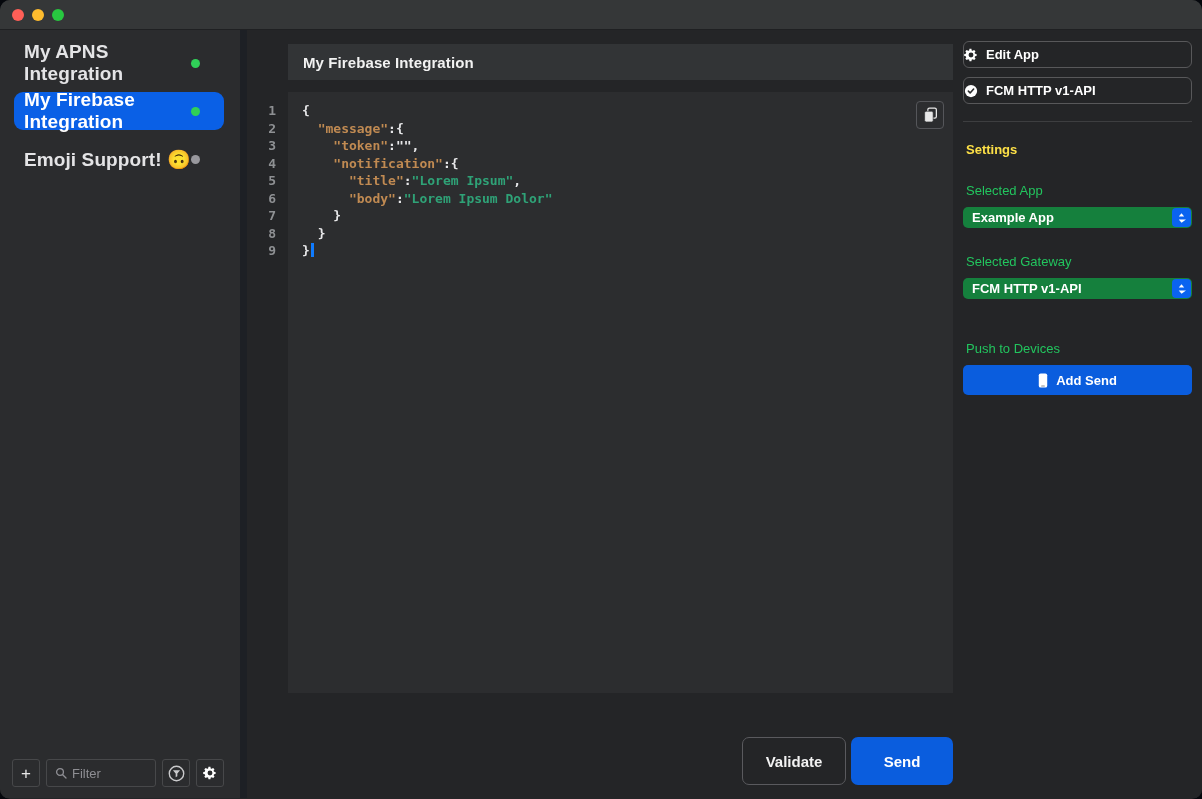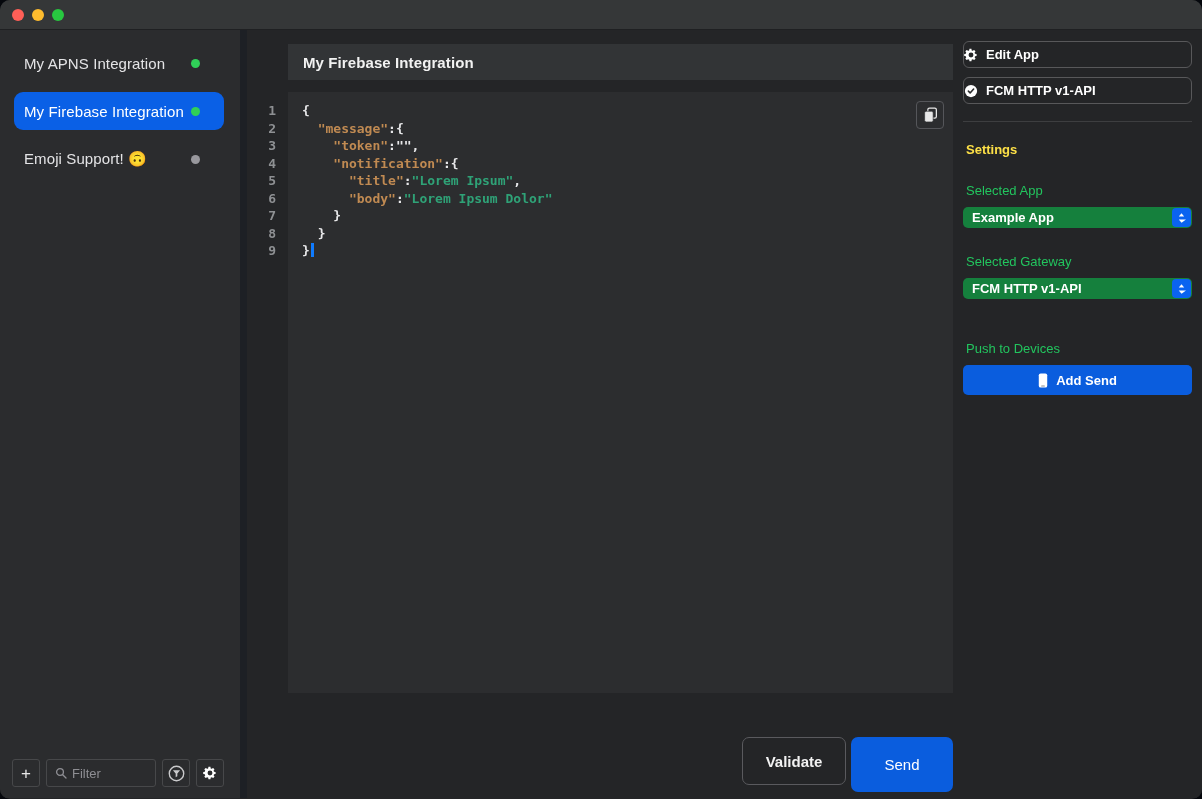--- a/index.html
+++ b/index.html
@@ -10,21 +10,21 @@
   .titlebar { height:30px; background:#353738; border-bottom:1px solid #1f2022; display:flex; align-items:center; padding-left:12px; }
   .lights { display:flex; gap:8px; }
   .light { width:12px; height:12px; border-radius:50%; display:inline-block; }
 
   .content { display:flex; height:768px; }
 
   
   .sidebar { position:relative; width:247px; background:#2b2c2e; border-right:7px solid #1d2025; flex:0 0 247px; }
   .int-list { padding-top:14px; }
   .side-item { height:38px; margin:0 16px 10px 14px; border-radius:9px; display:flex; align-items:center; padding:0 12px 0 10px; cursor:default; }
-  .side-item .side-label { flex:1; font-size:15px; font-weight:400; color:#e4e4e6; letter-spacing:.1px; }
+  .side-item .side-label { flex:1; font-size:19px; font-weight:700; color:#e4e4e6; letter-spacing:.1px; }
   .side-item.selected { background:#0a60e6; }
   .side-item.selected .side-label { color:#ffffff; }
   .status-dot { width:9px; height:9px; border-radius:50%; margin-right:12px; }
 
   .side-toolbar { position:absolute; left:12px; bottom:11px; display:flex; gap:6px; align-items:center; }
   .tool-btn { width:28px; height:28px; background:transparent; border:1px solid #47484a; border-radius:3px; display:flex; align-items:center; justify-content:center; color:#e8e8e8; }
   .tool-btn .plus { font-size:17px; line-height:1; color:#e8e8e8; font-weight:400; }
   .filter-box { width:110px; height:28px; border:1px solid #47484a; border-radius:3px; display:flex; align-items:center; padding:0 8px; gap:5px; }
   .filter-box input { flex:1; min-width:0; background:transparent; border:none; outline:none; color:#f97316; font-size:13px; font-family:"Liberation Sans", sans-serif; }
   .filter-box input::placeholder { color:#8e8e93; }
@@ -40,21 +40,21 @@
   .editor { flex:1; background:#2c2d2f; position:relative; padding:10px 14px; overflow:hidden; }
   .code-line { white-space:pre; font:700 13px/17.5px "DejaVu Sans Mono", monospace; color:#e8e8ea; }
   .tok-key { color:#c08a52; }
   .tok-str { color:#2fa277; }
   .tok-punct { color:#e8e8ea; }
   .caret { display:inline-block; width:3px; height:14px; background:#0f7bff; vertical-align:-2px; margin-left:1px; }
   .copy-btn { position:absolute; top:9px; right:9px; width:28px; height:28px; background:transparent; border:1px solid #55565a; border-radius:4px; display:flex; align-items:center; justify-content:center; }
 
   .action-row { display:flex; justify-content:flex-end; gap:5px; margin-top:44px; }
   .btn-validate { width:104px; height:48px; background:transparent; border:1px solid #5a5a5e; border-radius:7px; color:#f2f2f2; font-size:15px; font-weight:600; font-family:"Liberation Sans", sans-serif; }
-  .btn-send { width:102px; height:55px; background:#0a5dde; border:none; border-radius:7px; color:#ffffff; font-size:15px; font-weight:400; font-family:"Liberation Sans", sans-serif; }
+  .btn-send { width:102px; height:48px; background:#0a5dde; border:none; border-radius:7px; color:#ffffff; font-size:15px; font-weight:700; font-family:"Liberation Sans", sans-serif; }
 
   
   .rightpanel { width:249px; flex:0 0 249px; background:#242527; padding:11px 10px 0 10px; }
   .panel-btn { width:100%; height:27px; margin-bottom:9px; background:transparent; border:1px solid #58585a; border-radius:6px; display:flex; align-items:center; justify-content:flex-start; gap:8px; color:#ffffff; font-size:13px; font-weight:700; font-family:"Liberation Sans", sans-serif; }
   .btn-icon { display:flex; align-items:center; justify-content:center; }
   .panel-divider { border:none; border-top:1px solid #3d3e40; margin:17px 0 0 0; }
   .settings-h { margin-top:20px; font-size:13px; font-weight:700; color:#fde047; padding-left:3px; }
   .panel-label { margin-top:26px; font-size:13px; color:#22c55e; padding-left:3px; }
   .dropdown { position:relative; margin-top:9px; height:21px; background:#15803d; border-radius:5px; display:flex; align-items:center; padding:0 26px 0 9px; }
   .dd-value { font-size:13px; font-weight:700; color:#ffffff; white-space:nowrap; overflow:hidden; }

